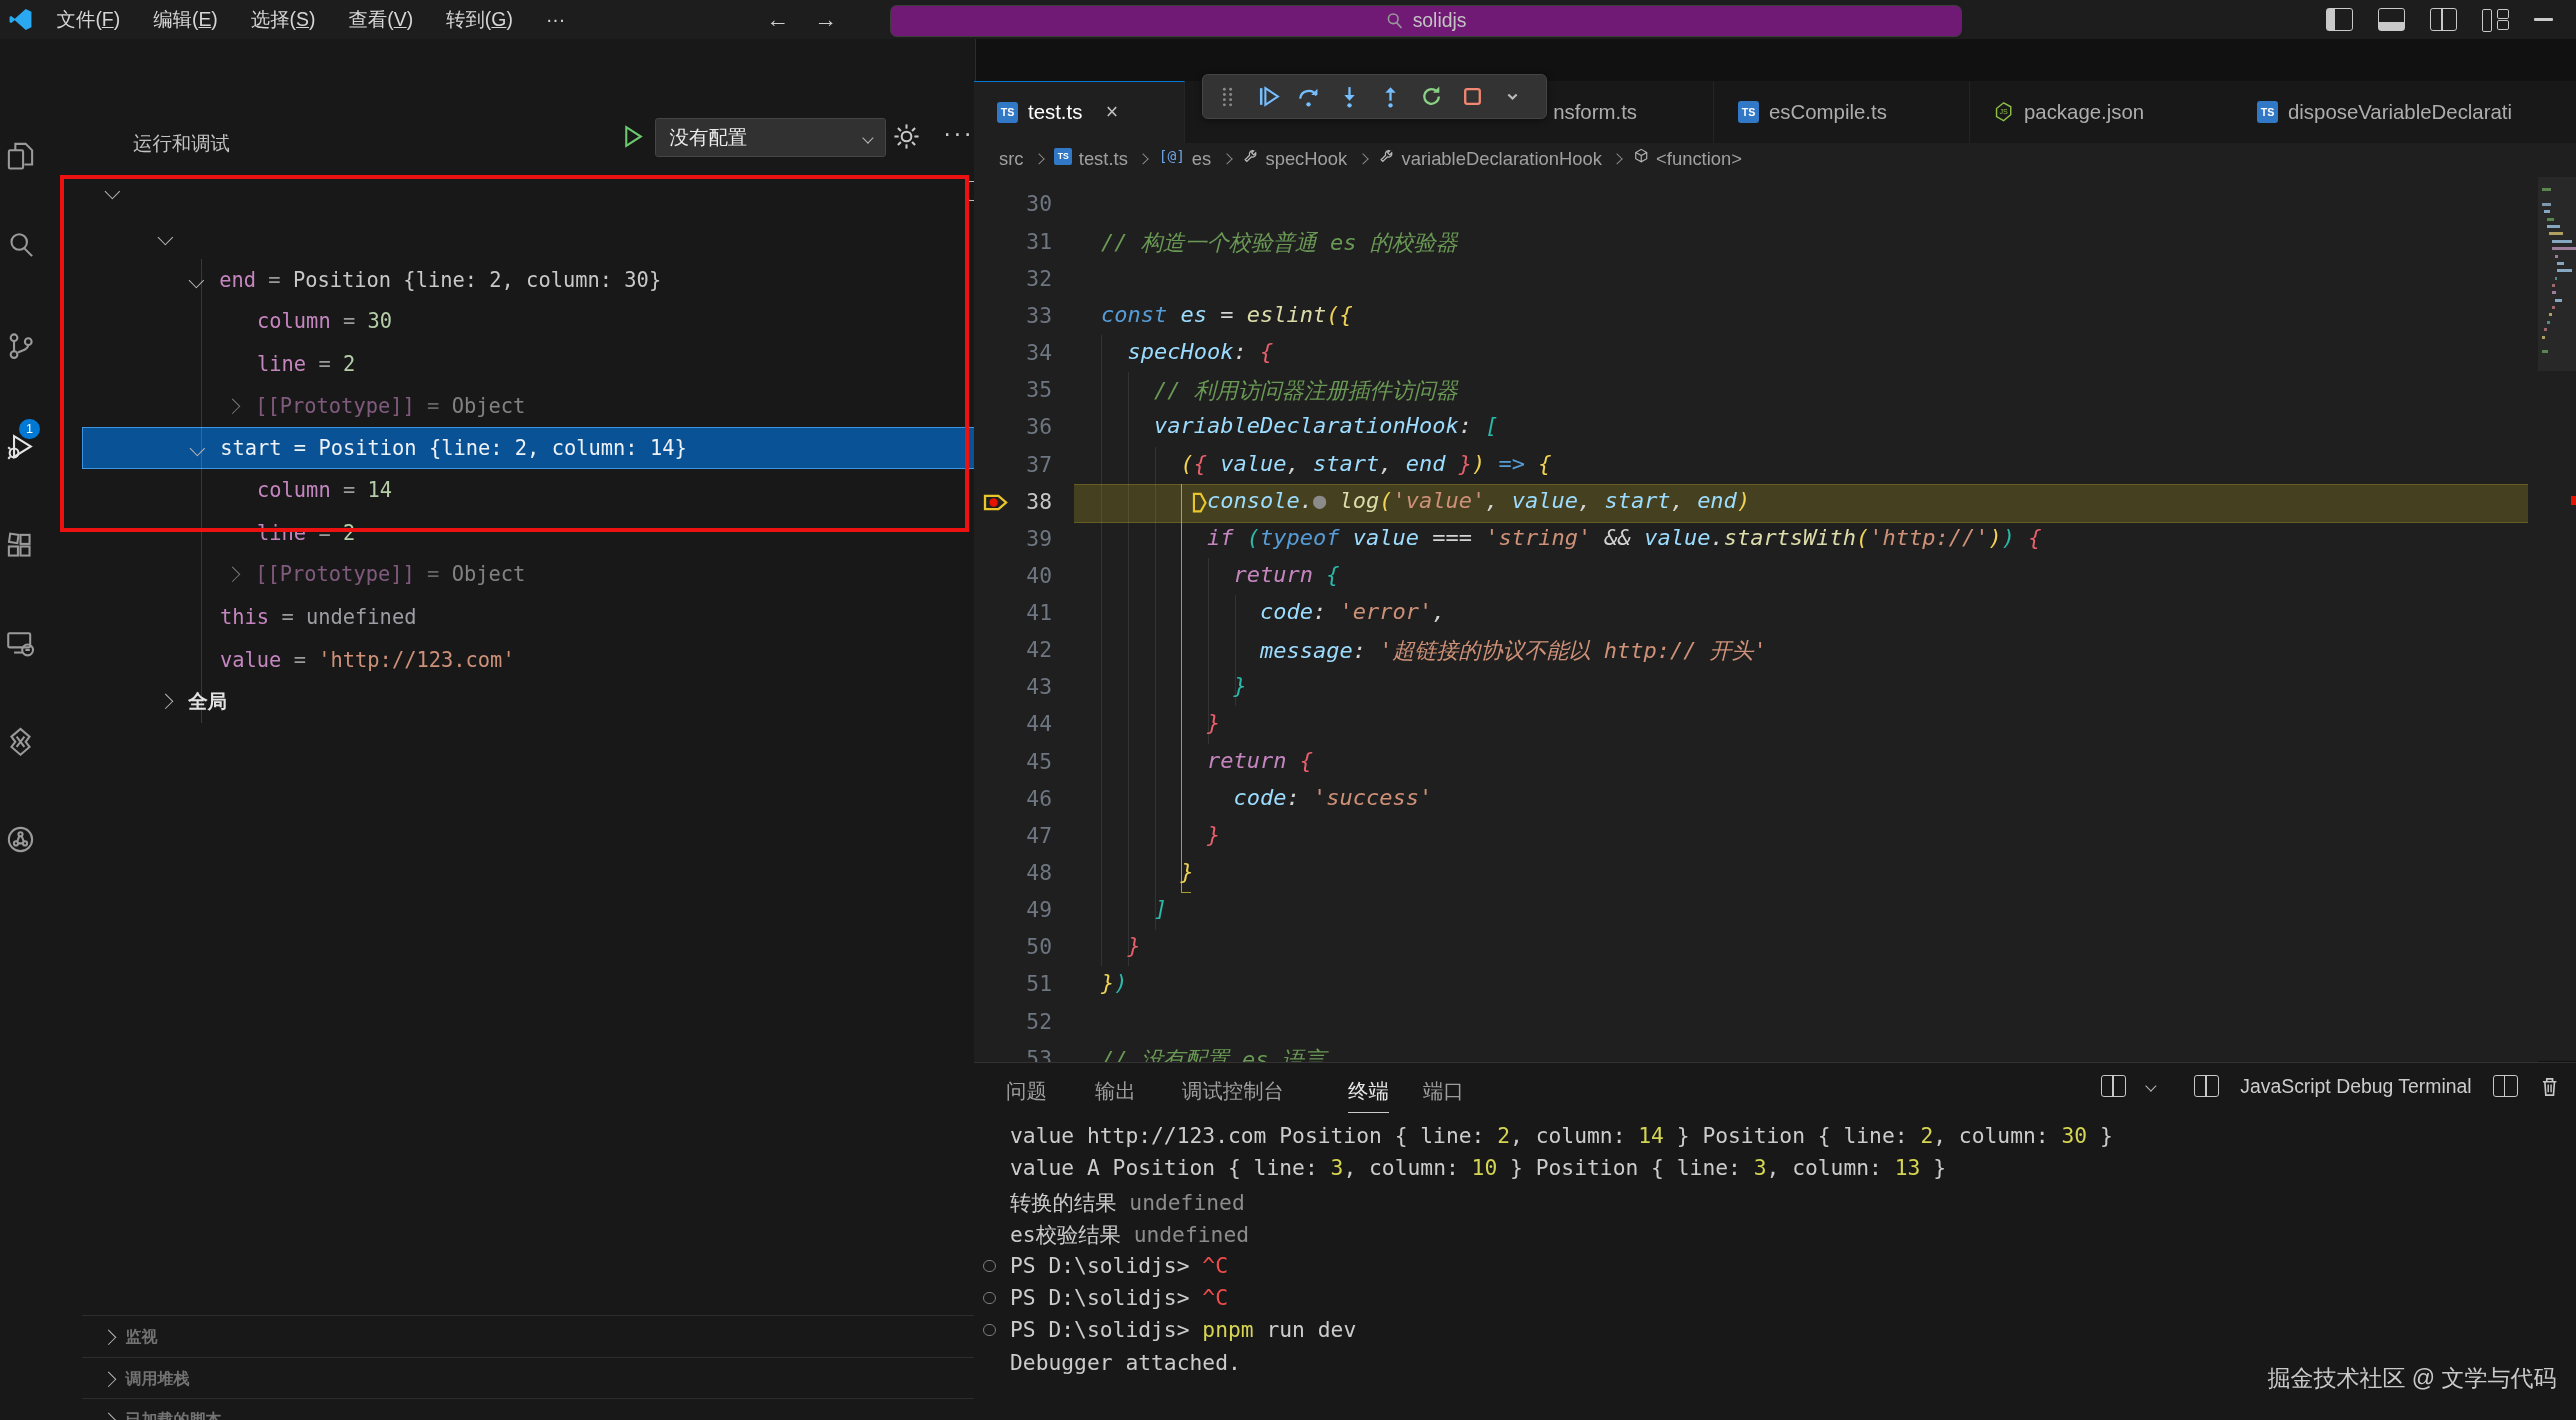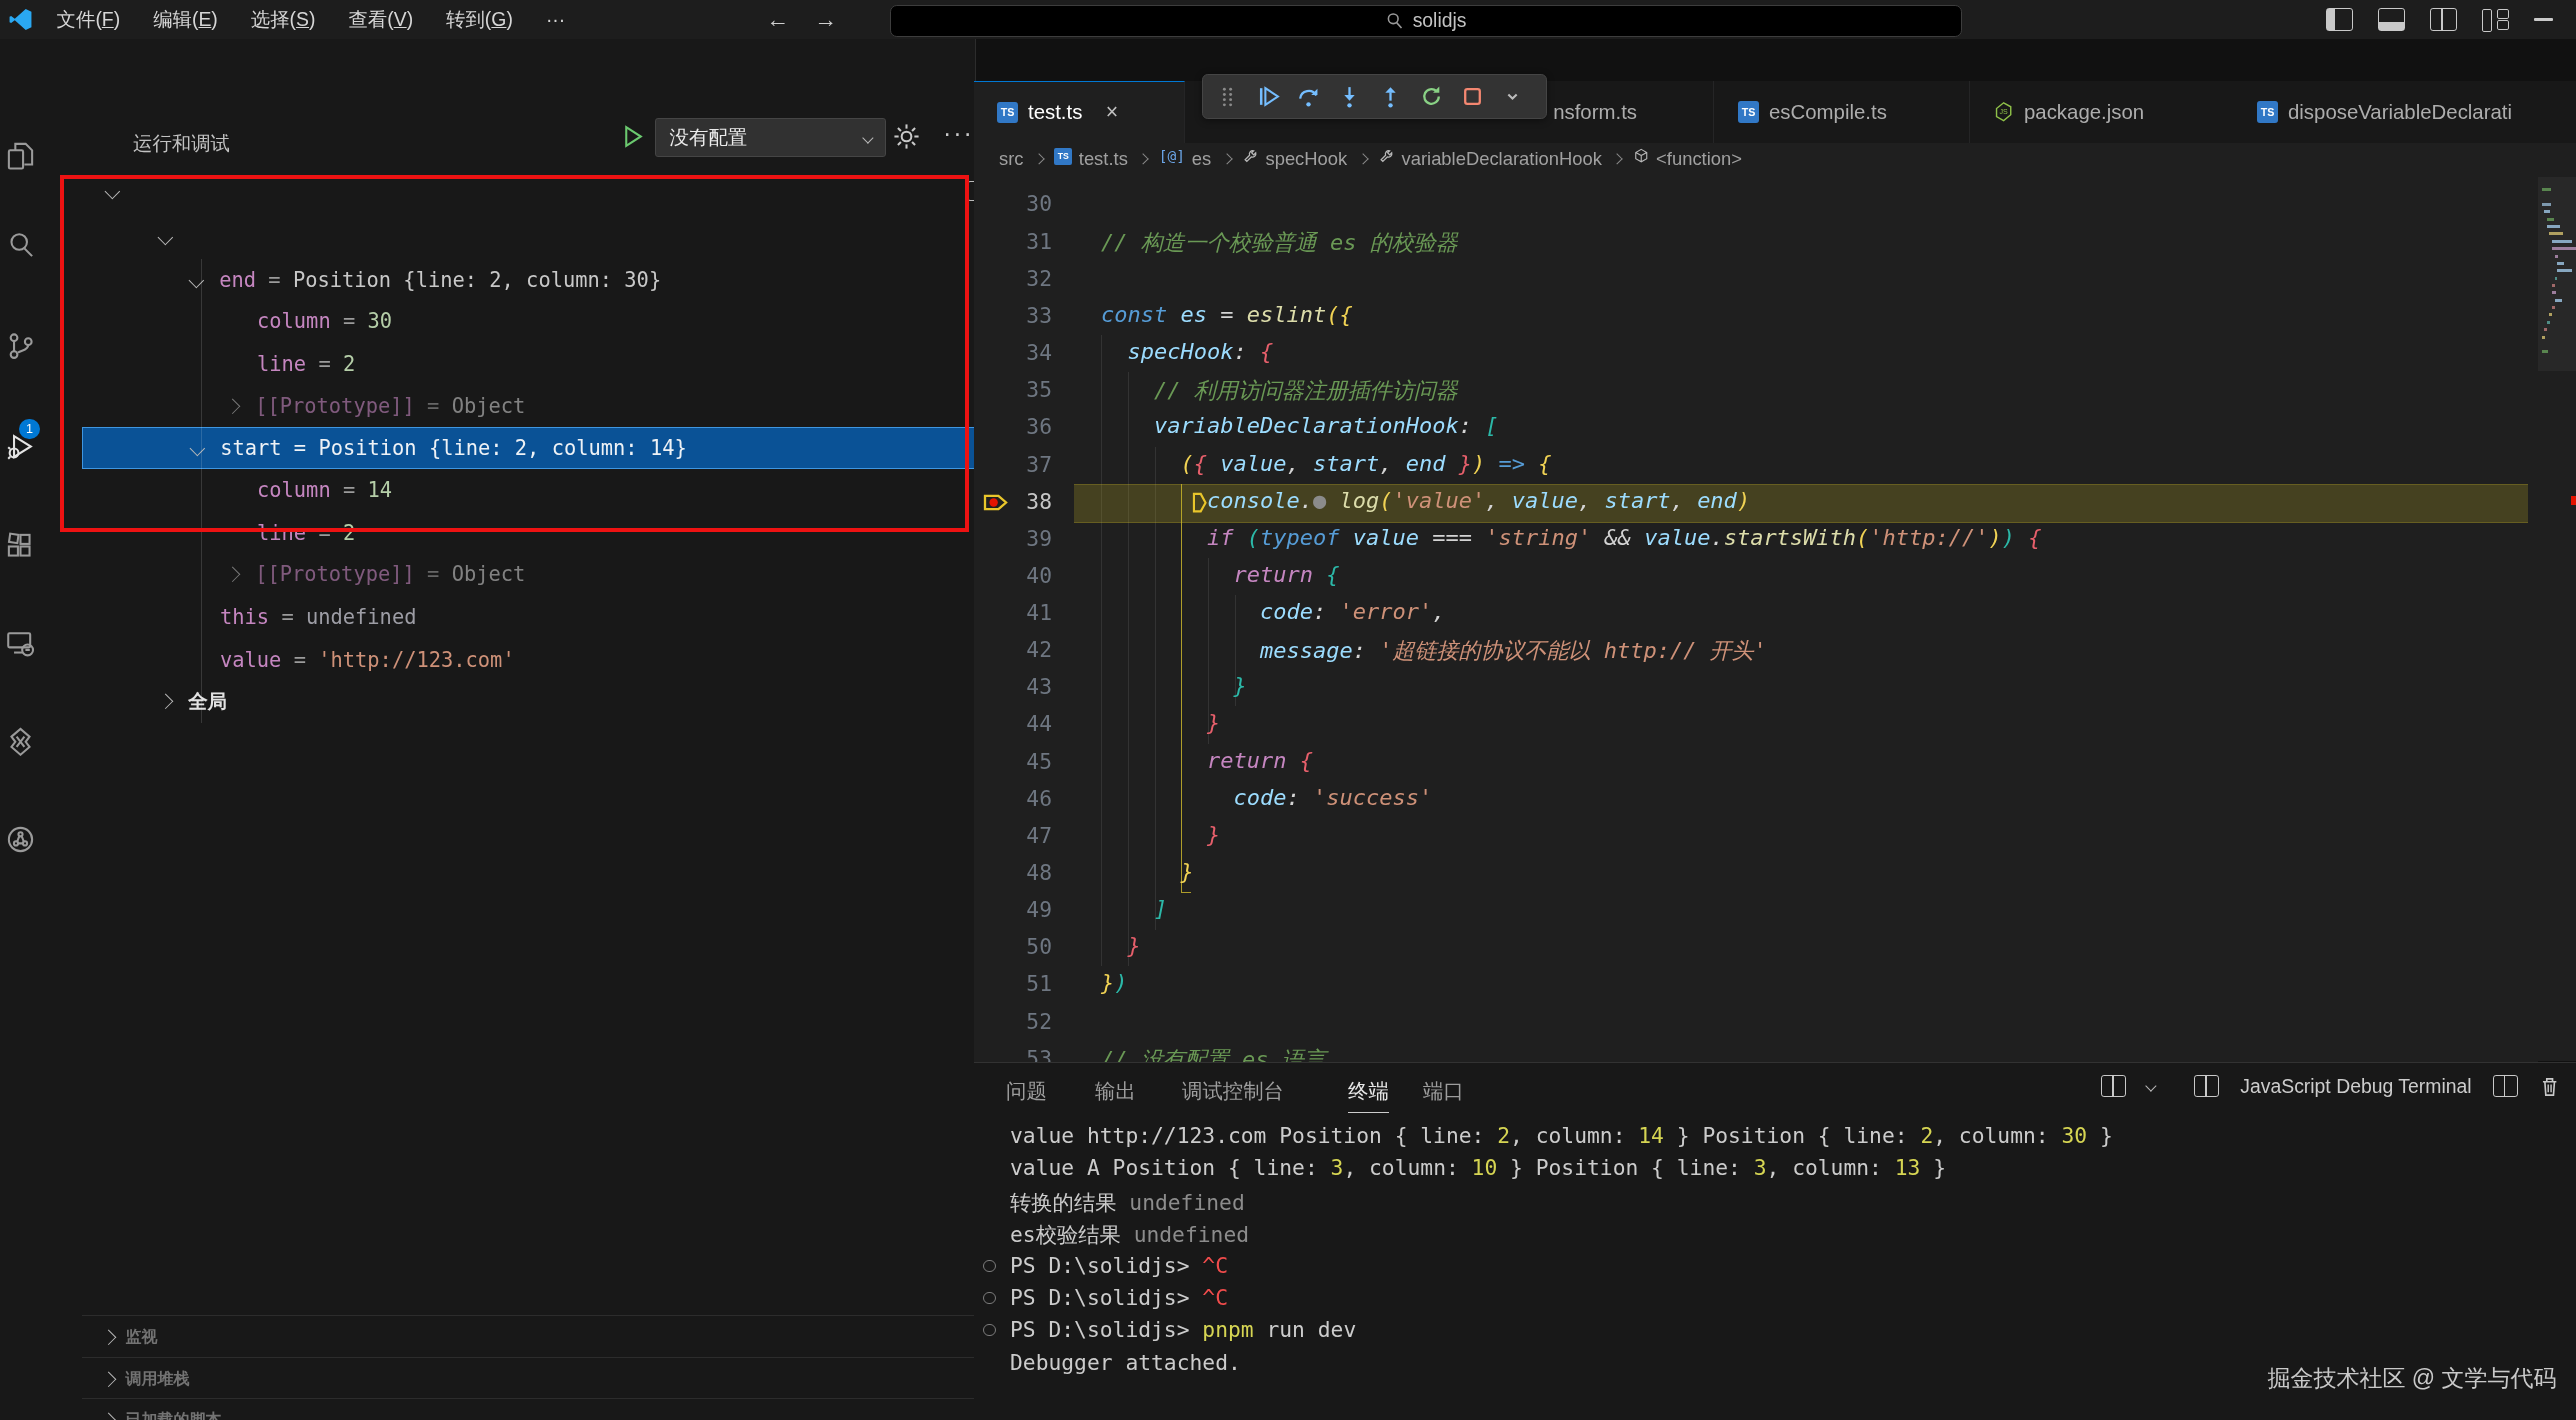--- a/index.html
+++ b/index.html
@@ -7,21 +7,21 @@
        font-family:"Liberation Sans",sans-serif;color:#ccc;-webkit-font-smoothing:antialiased;}
   .abs{position:absolute;}
   
   #titlebar{left:0;top:0;width:2576px;height:39px;background:#1d1d1d;}
   #logo{left:7.8px;top:6.8px;width:25px;height:25px;}
   #menus{left:43px;top:0;height:39px;display:flex;align-items:center;gap:5.8px;}
   .menu-item{padding:3.9px 13.6px;font-size:19.4px;color:#d6d6d6;border-radius:4.8px;white-space:nowrap;}
   .menu-item u{text-decoration:underline;}
   #nav-arrows{left:766px;top:0;height:39px;display:flex;align-items:center;gap:25px;}
   .navarrow{font-size:23px;color:#cfcfcf;line-height:1;}
-  #searchbox{left:890px;top:4.8px;width:1070px;height:30px;background:#000000;border:1px solid #3d3d3d;
+  #searchbox{left:890px;top:4.8px;width:1070px;height:30px;background:#701a75;border:1px solid #3d3d3d;
              border-radius:6.8px;display:flex;align-items:center;justify-content:center;gap:7.8px;color:#c3c3c3;font-size:19.4px;}
   #win-icons{right:23px;top:0;height:39px;display:flex;align-items:center;gap:25px;}
   .wicon{width:25px;height:20.4px;border:1.9px solid #c9c9c9;border-radius:2.9px;position:relative;}
   .wicon.i1::after{content:"";position:absolute;left:0;top:0;bottom:0;width:8.7px;background:#c9c9c9;}
   .wicon.i2::after{content:"";position:absolute;left:0;right:0;bottom:0;height:7.8px;background:#c9c9c9;}
   .wicon.i3::after{content:"";position:absolute;left:10.7px;top:0;bottom:0;width:1.9px;background:#c9c9c9;}
   .wicon.i4{border:none;width:27px;}
   .wicon.i4 .colbar{position:absolute;left:0;top:0;width:8.7px;height:20.4px;border:1.9px solid #c9c9c9;border-radius:1.9px;}
   .wicon.i4 .sq1,.wicon.i4 .sq2{position:absolute;right:0;width:9.7px;height:7.8px;border:1.9px solid #c9c9c9;border-radius:1.9px;}
   .wicon.i4 .sq1{top:0;} .wicon.i4 .sq2{bottom:0;}

